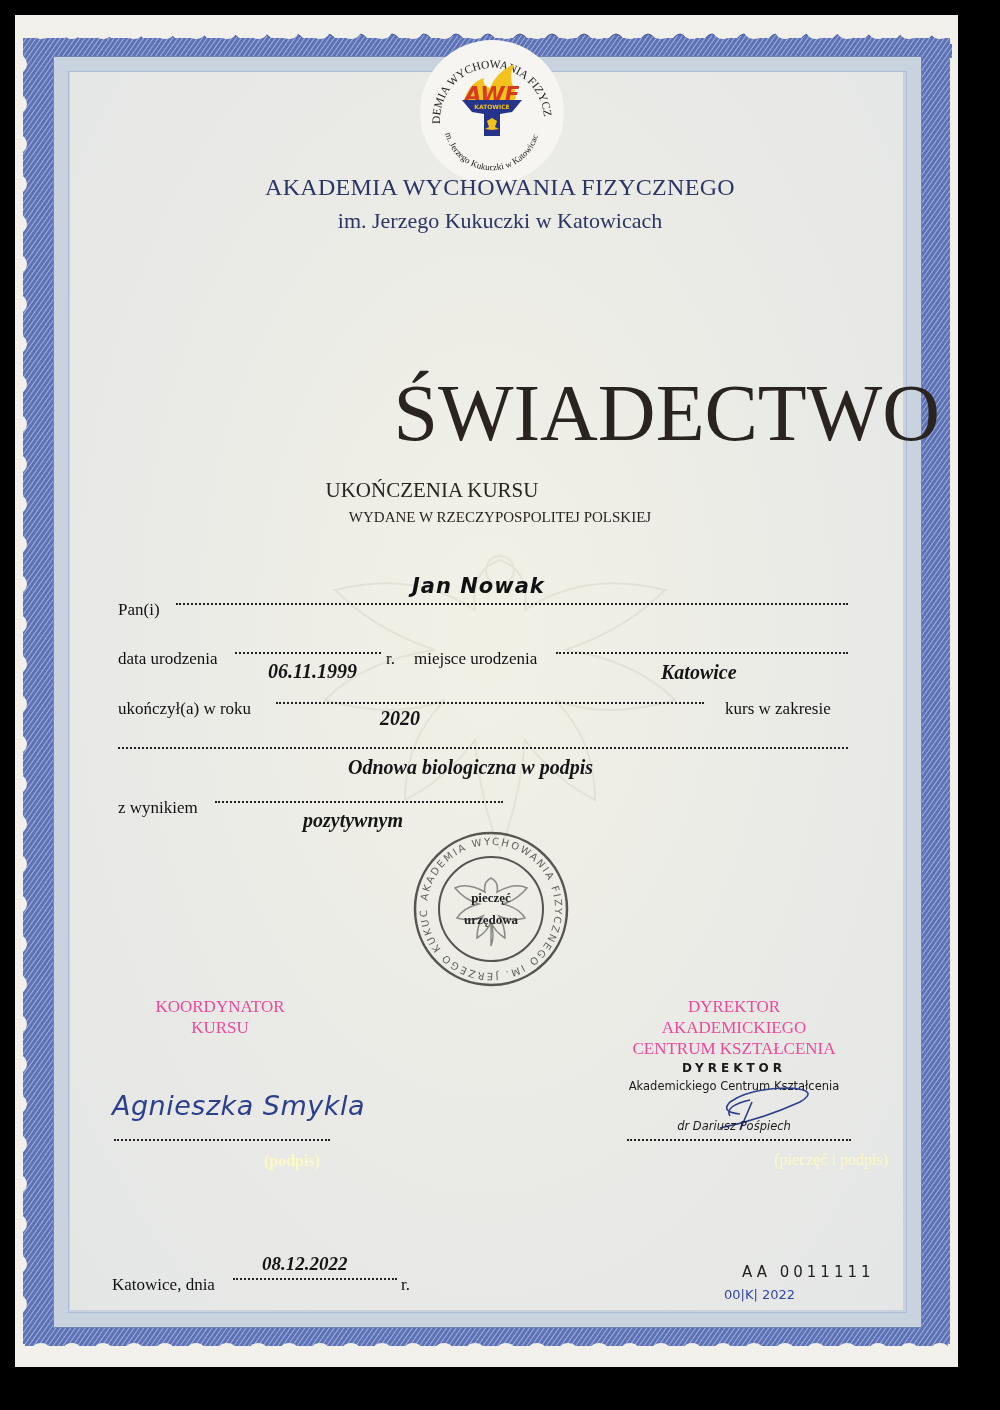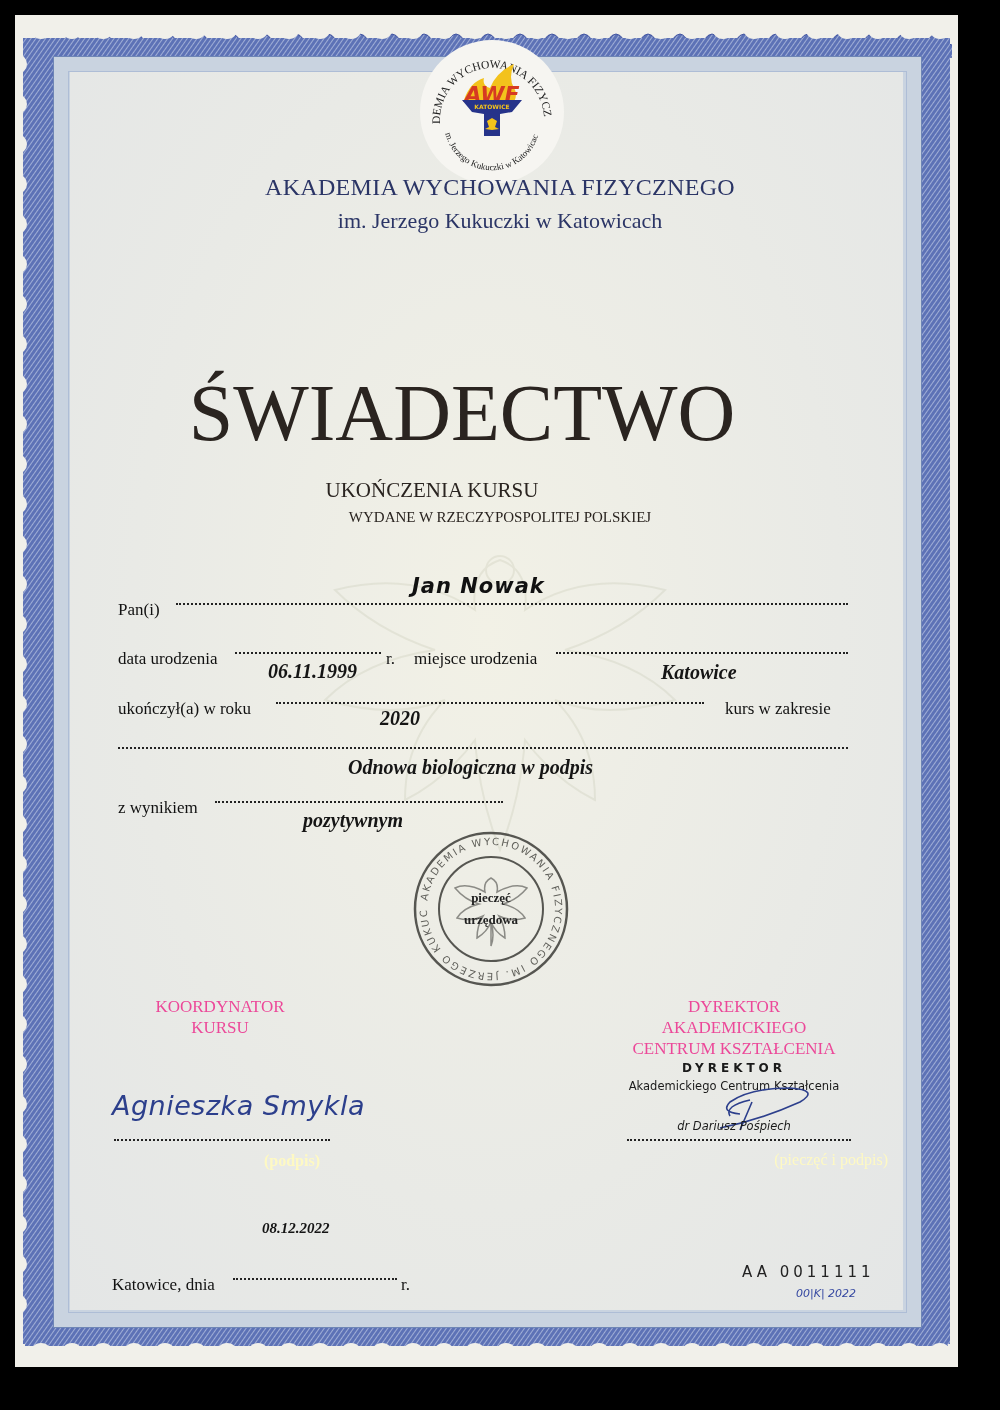--- a/index.html
+++ b/index.html
@@ -15,35 +15,35 @@
   }
   .abs { position:absolute; }
   .navy { color:#2b3566; }
   .ink { color:#2a2420; }
   .center { text-align:center; }
 
   .seal { position:absolute; left:420px; top:40px; width:144px; height:144px; border-radius:50%;
      background:#f6f5f1; }
   .uni-name { left:0; width:1000px; top:174px; font-size:24px; letter-spacing:0.3px; }
   .uni-sub { left:0; width:1000px; top:208px; font-size:22px; }
-  .title { left:0; width:924px; top:368px; font-size:80px; }
+  .title { left:16px; width:924px; top:368px; font-size:80px;text-align:right; }
   .subtitle1 { left:0; width:864px; top:478px; font-size:21px; }
   .subtitle2 { left:0; width:1000px; top:509px; font-size:15px; }
 
   .label { font-size:17px; color:#111; font-family:"Liberation Serif", serif;margin-top:12px; }
   .dots { border-bottom:2px dotted #222; height:0; position:absolute; }
   .fill { font-family:"Liberation Serif", serif; font-weight:bold; font-style:italic; color:#151515; font-size:20px; position:absolute;margin-top:32px; }
   .fill-sans { font-family:"DejaVu Sans", sans-serif; font-weight:bold; font-style:oblique; font-size:20px; color:#111; position:absolute; letter-spacing:1px; }
 
   .role { font-size:17px; color:#ec4899; text-align:center; line-height:21px; position:absolute; }
   .small { font-size:16px; color:#fef9c3; position:absolute; text-align:right; }
   .stamp-dir { font-family:"DejaVu Sans", sans-serif; color:#1a1a1a; position:absolute; text-align:center; }
   .sig { position:absolute; font-family:"DejaVu Sans", sans-serif; color:#2c3f8c; font-style:italic; }
   .serial { position:absolute; left:742px; top:1263px; font-family:"DejaVu Sans", sans-serif; font-size:15px; letter-spacing:4px; color:#222; }
-  .reg { position:absolute; left:796px; top:1287px; font-family:"DejaVu Sans", sans-serif; font-style:italic; color:#3346a0; font-size:11px; }
+  .reg { position:absolute; left:724px; top:1287px; font-family:"DejaVu Sans", sans-serif; color:#3346a0; font-size:13px; }
 </style>
 </head>
 <body>
 
 <div class="paper"></div>
 
 <svg class="wave-band" viewBox="0 0 931 1334" preserveAspectRatio="none">
   <defs>
     <pattern id="hatch" width="4" height="4" patternUnits="userSpaceOnUse" patternTransform="rotate(35)">
       <rect width="4" height="4" fill="#5d72b6"></rect>
@@ -297,17 +297,17 @@
 <div class="stamp-dir" style="left:600px;top:1079px;width:268px;font-size:11.5px">Akademickiego Centrum Kształcenia</div>
 <svg class="abs" style="left:700px;top:1080px;width:130px;height:60px" viewBox="0 0 130 60">
   <path d="M20,48 q40,-8 80,-26 q20,-12 -10,-14 q-40,0 -60,14 q-10,10 10,12 M30,36 q-6,-10 20,-16 M40,50 q6,-14 12,-28" fill="none" stroke="#2c3f8c" stroke-width="1.6"></path>
 </svg>
 <div class="stamp-dir" style="left:600px;top:1119px;width:268px;font-size:11.5px;font-style:oblique">dr Dariusz Pośpiech</div>
 <div class="dots" style="left:627px;width:224px;top:1139px"></div>
 <div class="small" style="left:600px;top:1151px;width:288px;font-family:'Liberation Serif',serif">(pieczęć i podpis)</div>
 
 <span class="abs label" style="left:112px;top:1263px">Katowice, dnia</span>
 <div class="dots" style="left:233px;width:164px;top:1278px"></div>
-<span class="fill" style="left:262px;top:1188px;font-size:15px">08.12.2022</span>
+<span class="fill" style="left:262px;top:1221px;font-size:19px">08.12.2022</span>
 <span class="abs label" style="left:401px;top:1263px">r.</span>
 
 <div class="serial">AA 0011111</div>
 <div class="reg">00|K| 2022</div>
 
 </body></html>

